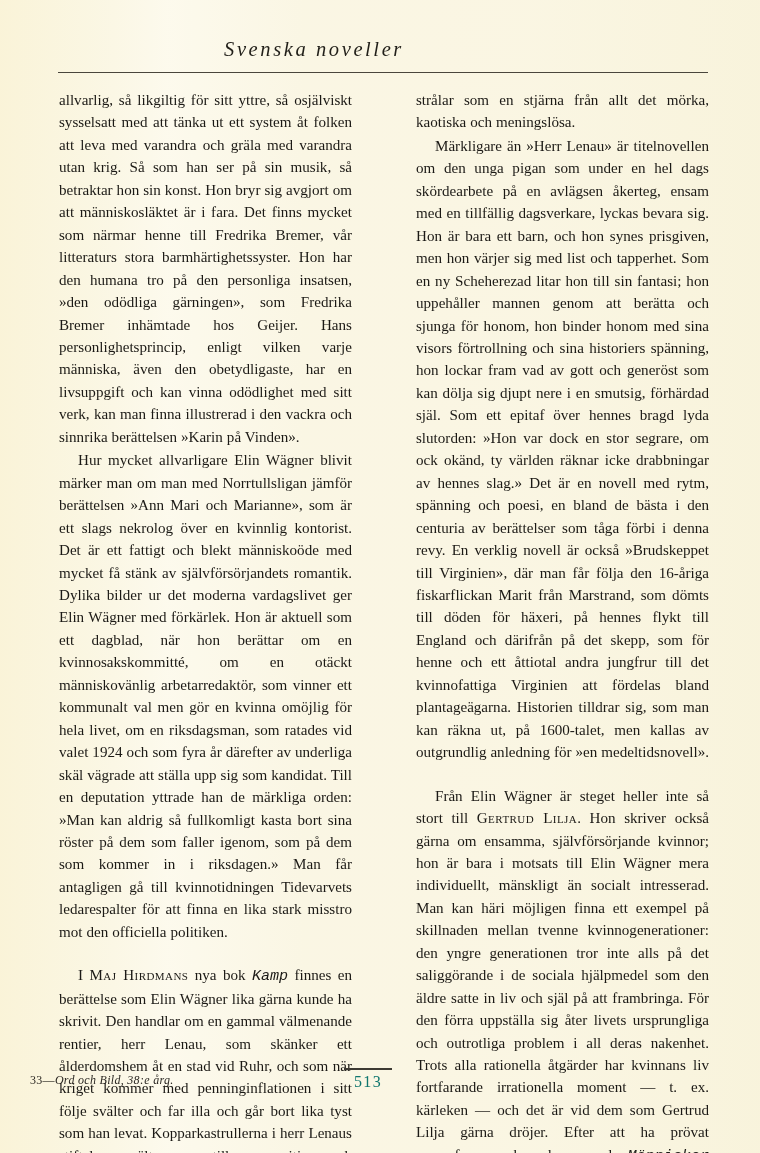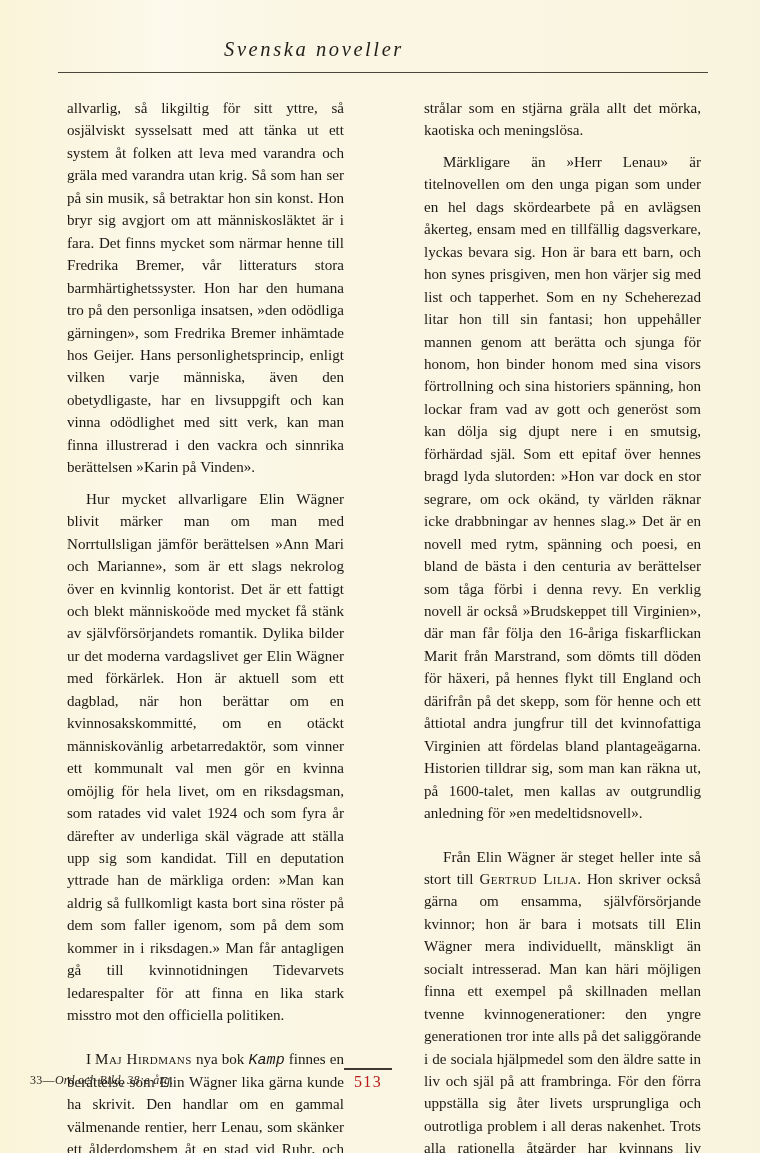--- a/index.html
+++ b/index.html
@@ -69,21 +69,21 @@
     top: 88px;
     left: 58px;
     width: 652px;
     display: flex;
     justify-content: space-between;
   }
   .column {
     width: 295px;
   }
   .column p {
-    margin: 9px;
+    margin: 1px;
     text-align: justify;
     text-justify: inter-word;
     font-size: 15.1px;
     line-height: 22.45px;
     word-spacing: 0.2px;
     hyphens: manual;
     color: #1b1915;
   }
   .column p.indent {
     text-indent: 19px;
@@ -126,21 +126,21 @@
   }
   .folio-rule {
     width: 48px;
     height: 1.6px;
     background: #3d3a33;
     margin: 0 auto 3px auto;
   }
   .folio-num {
     font-size: 16px;
     letter-spacing: 1.4px;
-    color: #b91c1c;
+    color: #0f766e;
   }
 </style>
 </head>
 <body>
 
 <div class="paper-tone"></div>
 
 <div class="page">
 
   <div class="running-head">
@@ -150,21 +150,21 @@
 
   <div class="columns">
 
     <div class="column">
       <p>allvarlig, så likgiltig för sitt yttre, så osjälviskt sysselsatt med att tänka ut ett system åt folken att leva med varandra och gräla med varandra utan krig. Så som han ser på sin musik, så betraktar hon sin konst. Hon bryr sig avgjort om att människosläktet är i fara. Det finns mycket som närmar henne till Fredrika Bremer, vår litteraturs stora barmhärtighetssyster. Hon har den humana tro på den personliga insatsen, »den odödliga gärningen», som Fredrika Bremer inhämtade hos Geijer. Hans personlighetsprincip, enligt vilken varje människa, även den obetydligaste, har en livsuppgift och kan vinna odödlighet med sitt verk, kan man finna illustrerad i den vackra och sinnrika berättelsen »Karin på Vinden».</p>
       <p class="indent">Hur mycket allvarligare Elin Wägner blivit märker man om man med Norrtullsligan jämför berättelsen »Ann Mari och Marianne», som är ett slags nekrolog över en kvinnlig kontorist. Det är ett fattigt och blekt människoöde med mycket få stänk av självförsörjandets romantik. Dylika bilder ur det moderna vardagslivet ger Elin Wägner med förkärlek. Hon är aktuell som ett dagblad, när hon berättar om en kvinnosakskommitté, om en otäckt människovänlig arbetarredaktör, som vinner ett kommunalt val men gör en kvinna omöjlig för hela livet, om en riksdagsman, som ratades vid valet 1924 och som fyra år därefter av underliga skäl vägrade att ställa upp sig som kandidat. Till en deputation yttrade han de märkliga orden: »Man kan aldrig så fullkomligt kasta bort sina röster på dem som faller igenom, som på dem som kommer in i riksdagen.» Man får antagligen gå till kvinnotidningen Tidevarvets ledarespalter för att finna en lika stark misstro mot den officiella politiken.</p>
       <p class="indent gap-before"><span>I </span><span class="sc">Maj Hirdmans</span><span> nya bok </span><span class="it">Kamp</span><span> finnes en berättelse som Elin Wägner lika gärna kunde ha skrivit. Den handlar om en gammal välmenande rentier, herr Lenau, som skänker ett ålderdomshem åt en stad vid Ruhr, och som när kriget kommer med penninginflationen i sitt följe svälter och far illa och går bort lika tyst som han levat. Kopparkastrullerna i herr Lenaus stiftelse smältes om till ammunition och skickades i kroppen på en och annan poilu. Så äro gott och ont sammankopplade här i världen; det ena får tjäna det andra. Men den goda gärningen, herr Lenaus gärning, är odödlig; den</span></p>
     </div>
 
     <div class="column">
-      <p>strålar som en stjärna gräla allt det mörka, kaotiska och meningslösa.</p>
+      <p>strålar som en stjärna från allt det mörka, kaotiska och meningslösa.</p>
       <p class="indent">Märkligare än »Herr Lenau» är titelnovellen om den unga pigan som under en hel dags skördearbete på en avlägsen åkerteg, ensam med en tillfällig dagsverkare, lyckas bevara sig. Hon är bara ett barn, och hon synes prisgiven, men hon värjer sig med list och tapperhet. Som en ny Scheherezad litar hon till sin fantasi; hon uppehåller mannen genom att berätta och sjunga för honom, hon binder honom med sina visors förtrollning och sina historiers spänning, hon lockar fram vad av gott och generöst som kan dölja sig djupt nere i en smutsig, förhärdad själ. Som ett epitaf över hennes bragd lyda slutorden: »Hon var dock en stor segrare, om ock okänd, ty världen räknar icke drabbningar av hennes slag.» Det är en novell med rytm, spänning och poesi, en bland de bästa i den centuria av berättelser som tåga förbi i denna revy. En verklig novell är också »Brudskeppet till Virginien», där man får följa den 16-åriga fiskarflickan Marit från Marstrand, som dömts till döden för häxeri, på hennes flykt till England och därifrån på det skepp, som för henne och ett åttiotal andra jungfrur till det kvinnofattiga Virginien att fördelas bland plantageägarna. Historien tilldrar sig, som man kan räkna ut, på 1600-talet, men kallas av outgrundlig anledning för »en medeltidsnovell».</p>
       <p class="indent gap-before"><span>Från Elin Wägner är steget heller inte så stort till </span><span class="sc">Gertrud Lilja</span><span>. Hon skriver också gärna om ensamma, självförsörjande kvinnor; hon är bara i motsats till Elin Wägner mera individuellt, mänskligt än socialt intresserad. Man kan häri möjligen finna ett exempel på skillnaden mellan tvenne kvinnogenerationer: den yngre generationen tror inte alls på det saliggörande i de sociala hjälpmedel som den äldre satte in liv och själ på att frambringa. För den förra uppställa sig åter livets ursprungliga och outrotliga problem i all deras nakenhet. Trots alla rationella åtgärder har kvinnans liv fortfarande irrationella moment — t. ex. kärleken — och det är vid dem som Gertrud Lilja gärna dröjer. Efter att ha prövat romanformen har hon med </span><span class="it">Människor</span><span> återvänt till det mindre formatet, som hon i tvenne tidigare novellsamlingar visat sig så väl behärska. De människor hon skriver om äro av två slag: grova och finkänsliga, dumma och kloka, fördoms-</span></p>
     </div>
 
   </div>
 
   <div class="footer-sig"><span class="sig-num">33—</span><span class="sig-title">Ord och Bild, 38:e årg.</span></div>
 
   <div class="folio">
     <div class="folio-rule"></div>

